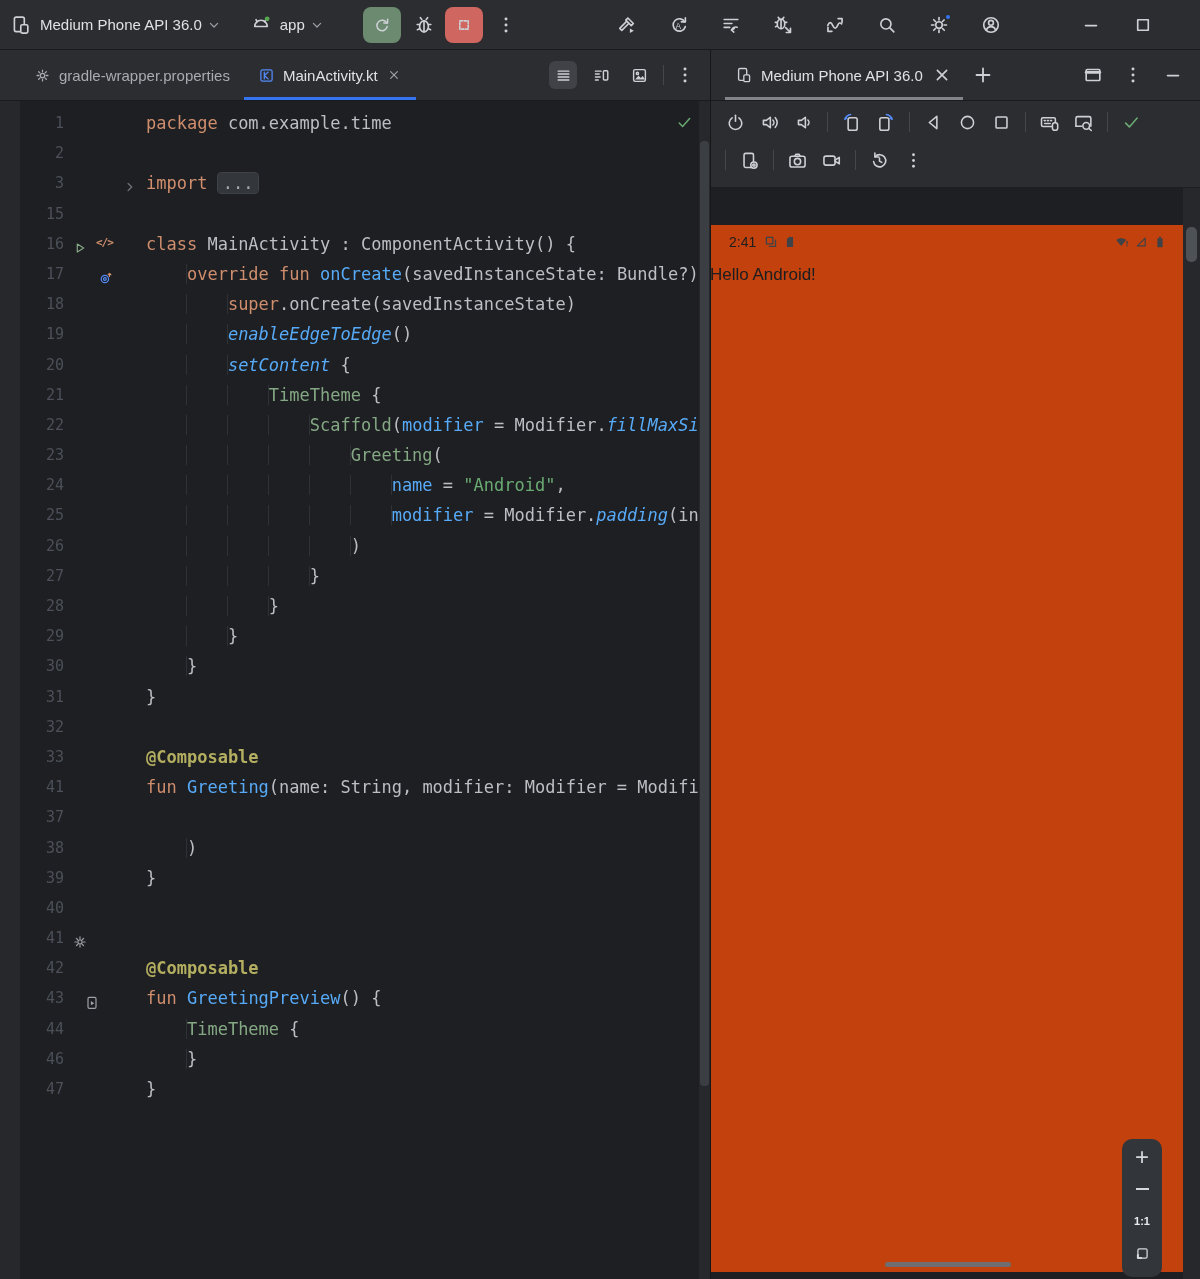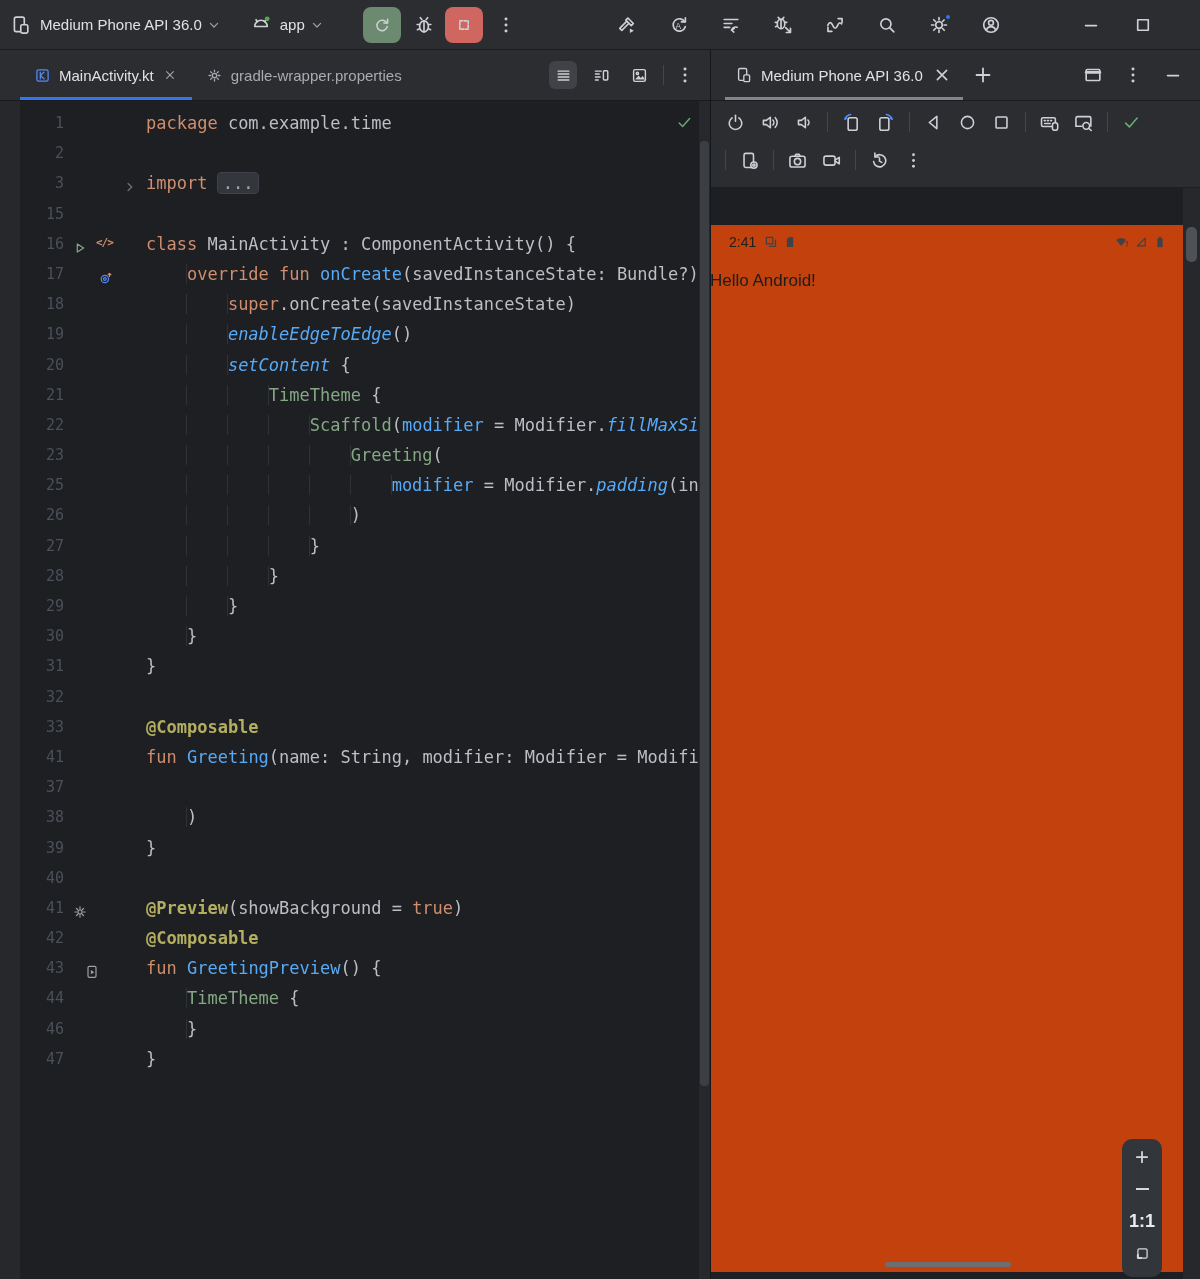--- a/index.html
+++ b/index.html
@@ -96,28 +96,28 @@
 
   .dev-body { position:absolute; top:138px; left:0; right:0; bottom:0; background:#1e1f22; }
   .right-strip { position:absolute; top:0; right:0; width:17px; bottom:0; background:#26282b; }
   .rthumb { position:absolute; top:39px; right:3px; width:11px; height:35px; background:#4e5156; border-radius:5px; }
   .phone { position:absolute; top:37px; left:0; width:473px; height:1047px; background:#c2410c; overflow:visible; }
   .statusbar { display:flex; align-items:center; height:26px; padding:8px 12px 0 18px; color:#3f4247; }
   .sb-time { font-size:14px; color:#1d1f21; margin-right:8px; }
   .sbi { width:14px; height:14px; margin-right:5px; }
   .sbi svg { width:100%; height:100%; }
   .sb-spacer { flex:1; }
-  .hello { margin:20px 0 0 -1px; font-size:17px; color:#1b1d20; }
+  .hello { margin:14px 0 0 -1px; font-size:17px; color:#1b1d20; }
   .gesture-bar { position:absolute; bottom:5px; left:50%; transform:translateX(-50%); width:126px; height:5px; border-radius:3px; background:#6e6e70; }
   .zoom-pill { position:absolute; right:22px; top:914px; width:40px; height:138px; background:#323539; border-radius:10px;
                display:flex; flex-direction:column; align-items:center; padding-top:6px; gap:8px; color:#d6d8dc; }
   .zp-item { width:24px; height:24px; display:flex; align-items:center; justify-content:center; }
   .zp-plus { font-size:24px; font-weight:400; }
   .zp-minus-bar { width:13px; height:2px; background:#d6d8dc; }
-  .zp-ratio { font-size:18px; font-weight:bold; color:#e8eaed; }
+  .zp-ratio { font-size:11px; font-weight:bold; color:#e8eaed; }
   .zp-item svg { width:17px; height:17px; }
 </style>
 </head>
 <body>
 
 <div class="app">
 
   <header class="main-toolbar">
     <div class="tb-left">
       <span class="tbi">
@@ -240,39 +240,39 @@
         <span class="tbi">
           <svg viewBox="0 0 20 20" fill="none" stroke="currentColor" stroke-width="1.5" stroke-linecap="round" stroke-linejoin="round">
             <rect x="5.2" y="5.2" width="9.6" height="9.6"></rect>
           </svg>
         </span>
       </div>
   </header>
 
   <section class="editor-pane">
     <div class="tabbar">
+      <div class="tab">
+        <span class="ticon"><svg viewBox="0 0 20 20" fill="none" stroke="currentColor" stroke-width="1.5" stroke-linecap="round" stroke-linejoin="round">
+              <circle cx="10" cy="10" r="2.6"></circle>
+              <path d="M10 3.6v2M10 14.4v2M3.6 10h2M14.4 10h2M5.5 5.5l1.4 1.4M13.1 13.1l1.4 1.4M14.5 5.5l-1.4 1.4M6.9 13.1l-1.4 1.4"></path>
+            </svg></span>
+        <span>gradle-wrapper.properties</span>
+      </div>
       <div class="tab sel">
         <span class="ticon"><svg viewBox="0 0 20 20" fill="none" stroke="currentColor" stroke-width="1.5" stroke-linecap="round" stroke-linejoin="round">
               <rect x="3.4" y="3.4" width="13.2" height="13.2" rx="2" stroke="#548af7"></rect>
               <path d="M7.4 6v8M7.4 10l4.6-4M7.4 10l4.6 4" stroke="#548af7"></path>
             </svg></span>
         <span>MainActivity.kt</span>
         <span class="tbi tclose">
             <svg viewBox="0 0 20 20" fill="none" stroke="currentColor" stroke-width="1.5" stroke-linecap="round" stroke-linejoin="round">
               <path d="M5.8 5.8l8.4 8.4M14.2 5.8l-8.4 8.4"></path>
             </svg>
           </span>
       </div>
-      <div class="tab">
-        <span class="ticon"><svg viewBox="0 0 20 20" fill="none" stroke="currentColor" stroke-width="1.5" stroke-linecap="round" stroke-linejoin="round">
-              <circle cx="10" cy="10" r="2.6"></circle>
-              <path d="M10 3.6v2M10 14.4v2M3.6 10h2M14.4 10h2M5.5 5.5l1.4 1.4M13.1 13.1l1.4 1.4M14.5 5.5l-1.4 1.4M6.9 13.1l-1.4 1.4"></path>
-            </svg></span>
-        <span>gradle-wrapper.properties</span>
-      </div>
       <div class="tabbar-right">
         <span class="vmode act">
             <svg viewBox="0 0 20 20" fill="none" stroke="currentColor" stroke-width="1.5" stroke-linecap="round" stroke-linejoin="round">
               <path d="M4.4 5.4h11.2M4.4 8.5h11.2M4.4 11.6h11.2M4.4 14.7h11.2"></path>
             </svg>
           </span>
         <span class="vmode">
             <svg viewBox="0 0 20 20" fill="none" stroke="currentColor" stroke-width="1.5" stroke-linecap="round" stroke-linejoin="round">
               <path d="M3.6 5.4h6M3.6 8.5h4M3.6 11.6h5M3.6 14.7h3"></path>
               <rect x="12" y="5" width="4.6" height="9.8" rx="1"></rect>
@@ -377,20 +377,26 @@
             <div class="codeline"><span class="indent">                </span><span class="seg-comp">Scaffold</span><span class="seg-def">(</span><span class="seg-fn">modifier</span><span class="seg-def"> = Modifier.</span><span class="seg-it">fillMaxSize</span></div>
           </div>
           <div class="row">
             <div class="gut">
               <span class="ln">23</span>
             </div>
             <div class="codeline"><span class="indent">                    </span><span class="seg-comp">Greeting</span><span class="seg-def">(</span></div>
           </div>
           <div class="row">
             <div class="gut">
+              <span class="ln">24</span>
+            </div>
+            <div class="codeline"><span class="indent">                        </span><span class="seg-fn">name</span><span class="seg-def"> = </span><span class="seg-str">"Android"</span><span class="seg-def">,</span></div>
+          </div>
+          <div class="row">
+            <div class="gut">
               <span class="ln">25</span>
             </div>
             <div class="codeline"><span class="indent">                        </span><span class="seg-fn">modifier</span><span class="seg-def"> = Modifier.</span><span class="seg-it">padding</span><span class="seg-def">(innerPadding)</span></div>
           </div>
           <div class="row">
             <div class="gut">
               <span class="ln">26</span>
             </div>
             <div class="codeline"><span class="indent">                    </span><span class="seg-def">)</span></div>
           </div>
@@ -466,21 +472,20 @@
             <div class="codeline"></div>
           </div>
           <div class="row">
             <div class="gut">
               <span class="ln">41</span>
               <span class="gicon g-gear"><svg viewBox="0 0 20 20" fill="none" stroke="currentColor" stroke-width="1.5" stroke-linecap="round" stroke-linejoin="round">
                   <circle cx="10" cy="10" r="2.6"></circle>
                   <path d="M10 3.6v2M10 14.4v2M3.6 10h2M14.4 10h2M5.5 5.5l1.4 1.4M13.1 13.1l1.4 1.4M14.5 5.5l-1.4 1.4M6.9 13.1l-1.4 1.4"></path>
                 </svg></span>
             </div>
-            <div class="codeline"><span class="seg-ann">@Preview</span><span class="seg-def">(showBackground = </span><span class="seg-kw">true</span><span class="seg-def">)</span></div>
           </div>
           <div class="row">
             <div class="gut">
               <span class="ln">42</span>
             </div>
             <div class="codeline"><span class="seg-ann">@Composable</span></div>
           </div>
           <div class="row">
             <div class="gut">
               <span class="ln">43</span>

